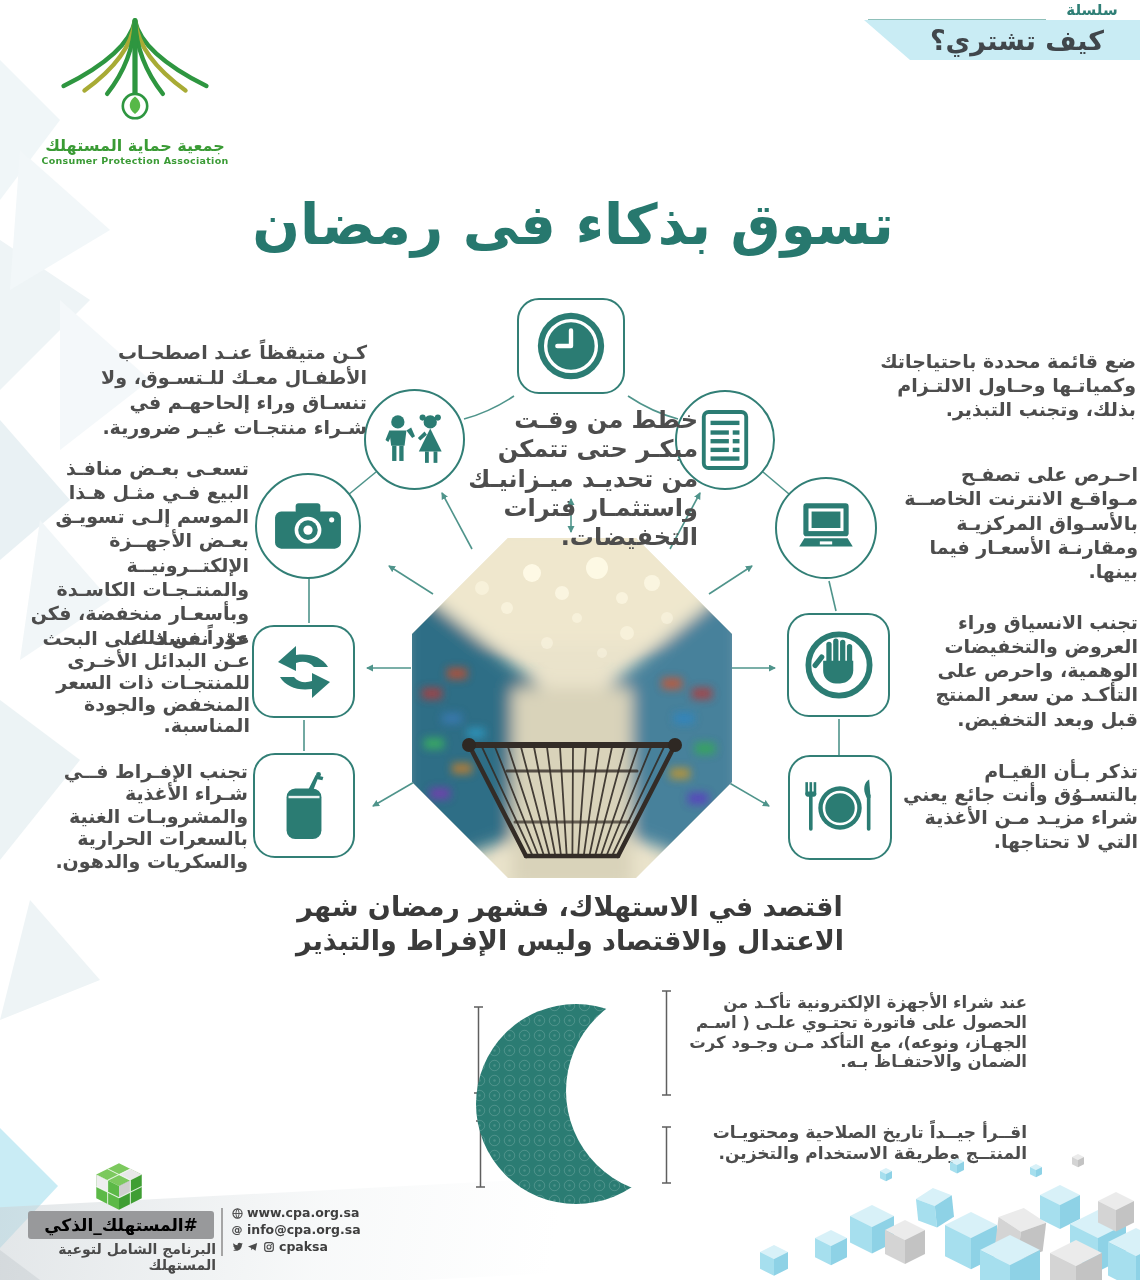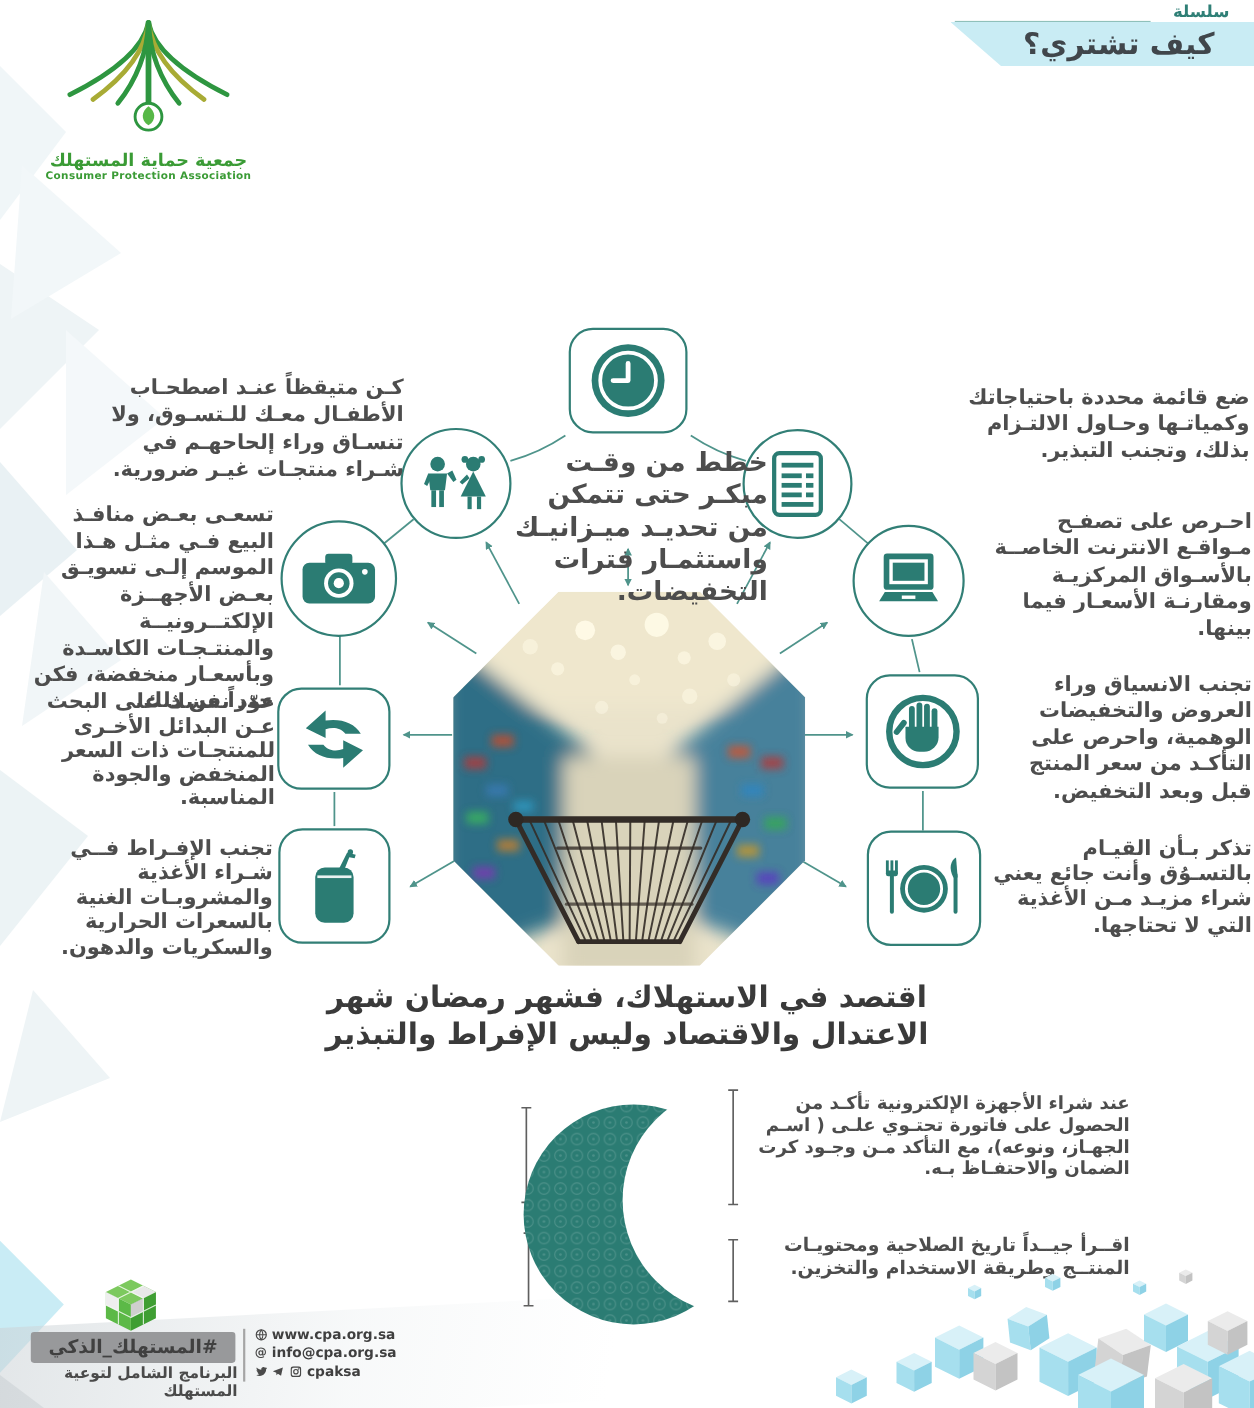--- a/index.html
+++ b/index.html
@@ -28,21 +28,21 @@
   .logo-en{font-size:9.5px;font-weight:bold;color:#3a9b35;letter-spacing:.3px;}
   
   .title{position:absolute;left:170px;top:192px;width:806px;text-align:center;direction:rtl;
       font-size:56px;font-weight:bold;color:#27786e;margin:0;}
   
   .middle{position:absolute;left:280px;top:890px;width:580px;text-align:center;direction:rtl;
       font-size:27px;font-weight:bold;color:#3a3a3a;line-height:1.25;}
   
   .hashtag-box{position:absolute;left:28px;top:1211px;width:186px;height:28px;background:#98999b;
       border-radius:3px;display:flex;align-items:center;justify-content:center;}
-  .hashtag-box span{color:#404040;font-size:17px;font-weight:bold;direction:rtl;}
+  .hashtag-box span{color:#000000;font-size:17px;font-weight:bold;direction:rtl;}
   .program{position:absolute;left:10px;top:1241px;width:206px;direction:rtl;
       font-size:14px;font-weight:bold;color:#4a4a4a;}
   .footer-divider{position:absolute;left:221px;top:1208px;width:2px;height:48px;background:#a5a5a5;}
   .contacts{position:absolute;left:231px;top:1205px;width:140px;font-size:12.5px;font-weight:bold;
       color:#3f3f3f;line-height:1.35;}
   .contacts .row{display:flex;align-items:center;gap:4px;}
   .contacts .ic{display:inline-flex;width:12px;justify-content:center;color:#4a4a4a;font-size:11px;}
   .footer-band{position:absolute;left:0;top:1192px;width:580px;height:95px;
       background:linear-gradient(100deg,rgba(203,210,214,.55) 0%,rgba(240,243,244,.5) 55%,rgba(255,255,255,0) 95%);
       transform:skewY(-3deg);}
@@ -86,20 +86,21 @@
         <path d="M100 10 Q102 56 132 94" stroke="#2e9640" stroke-width="5"></path>
         <path d="M100 10 V92" stroke="#2e9640" stroke-width="6"></path>
         <circle cx="100" cy="108" r="14" stroke="#2e9640" stroke-width="3"></circle>
         <path d="M100 97 c7 5 9 14 0 20 c-9 -6 -7 -15 0 -20 z" fill="#57b847" stroke="none"></path>
       </g>
     </svg>
     <div class="logo-ar">جمعية حماية المستهلك</div>
     <div class="logo-en">Consumer Protection Association</div>
   </div>
 
+  <h1 class="title">تسوق بذكاء فى رمضان</h1>
 
   <svg class="abs" style="left:0;top:0;width:1140px;height:1280px;pointer-events:none">
     <defs>
       <marker id="ah" markerWidth="8" markerHeight="8" refX="6" refY="3.5" orient="auto" markerUnits="userSpaceOnUse">
         <path d="M0 0 L7 3.5 L0 7 Z" fill="#4f948b"></path>
       </marker>
       <marker id="ahr" markerWidth="8" markerHeight="8" refX="6" refY="3.5" orient="auto-start-reverse" markerUnits="userSpaceOnUse">
         <path d="M0 0 L7 3.5 L0 7 Z" fill="#4f948b"></path>
       </marker>
     </defs>

